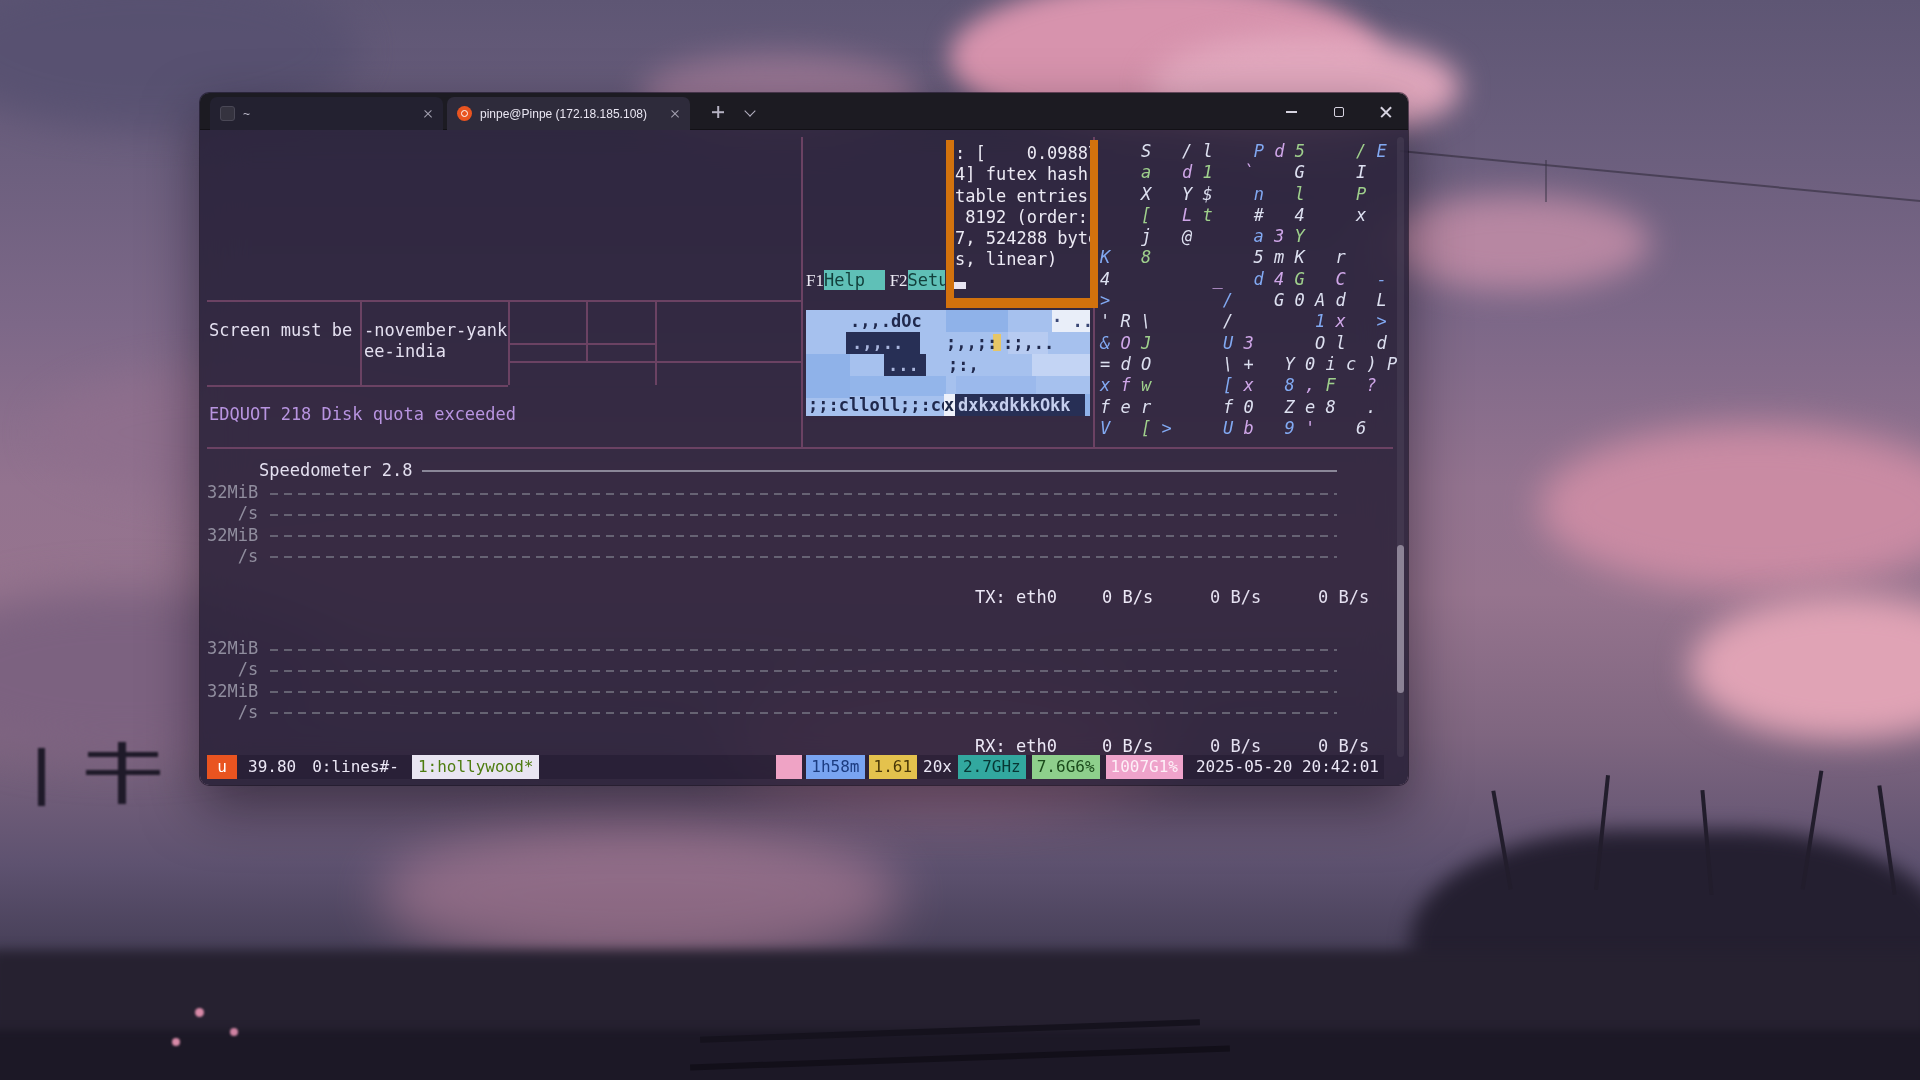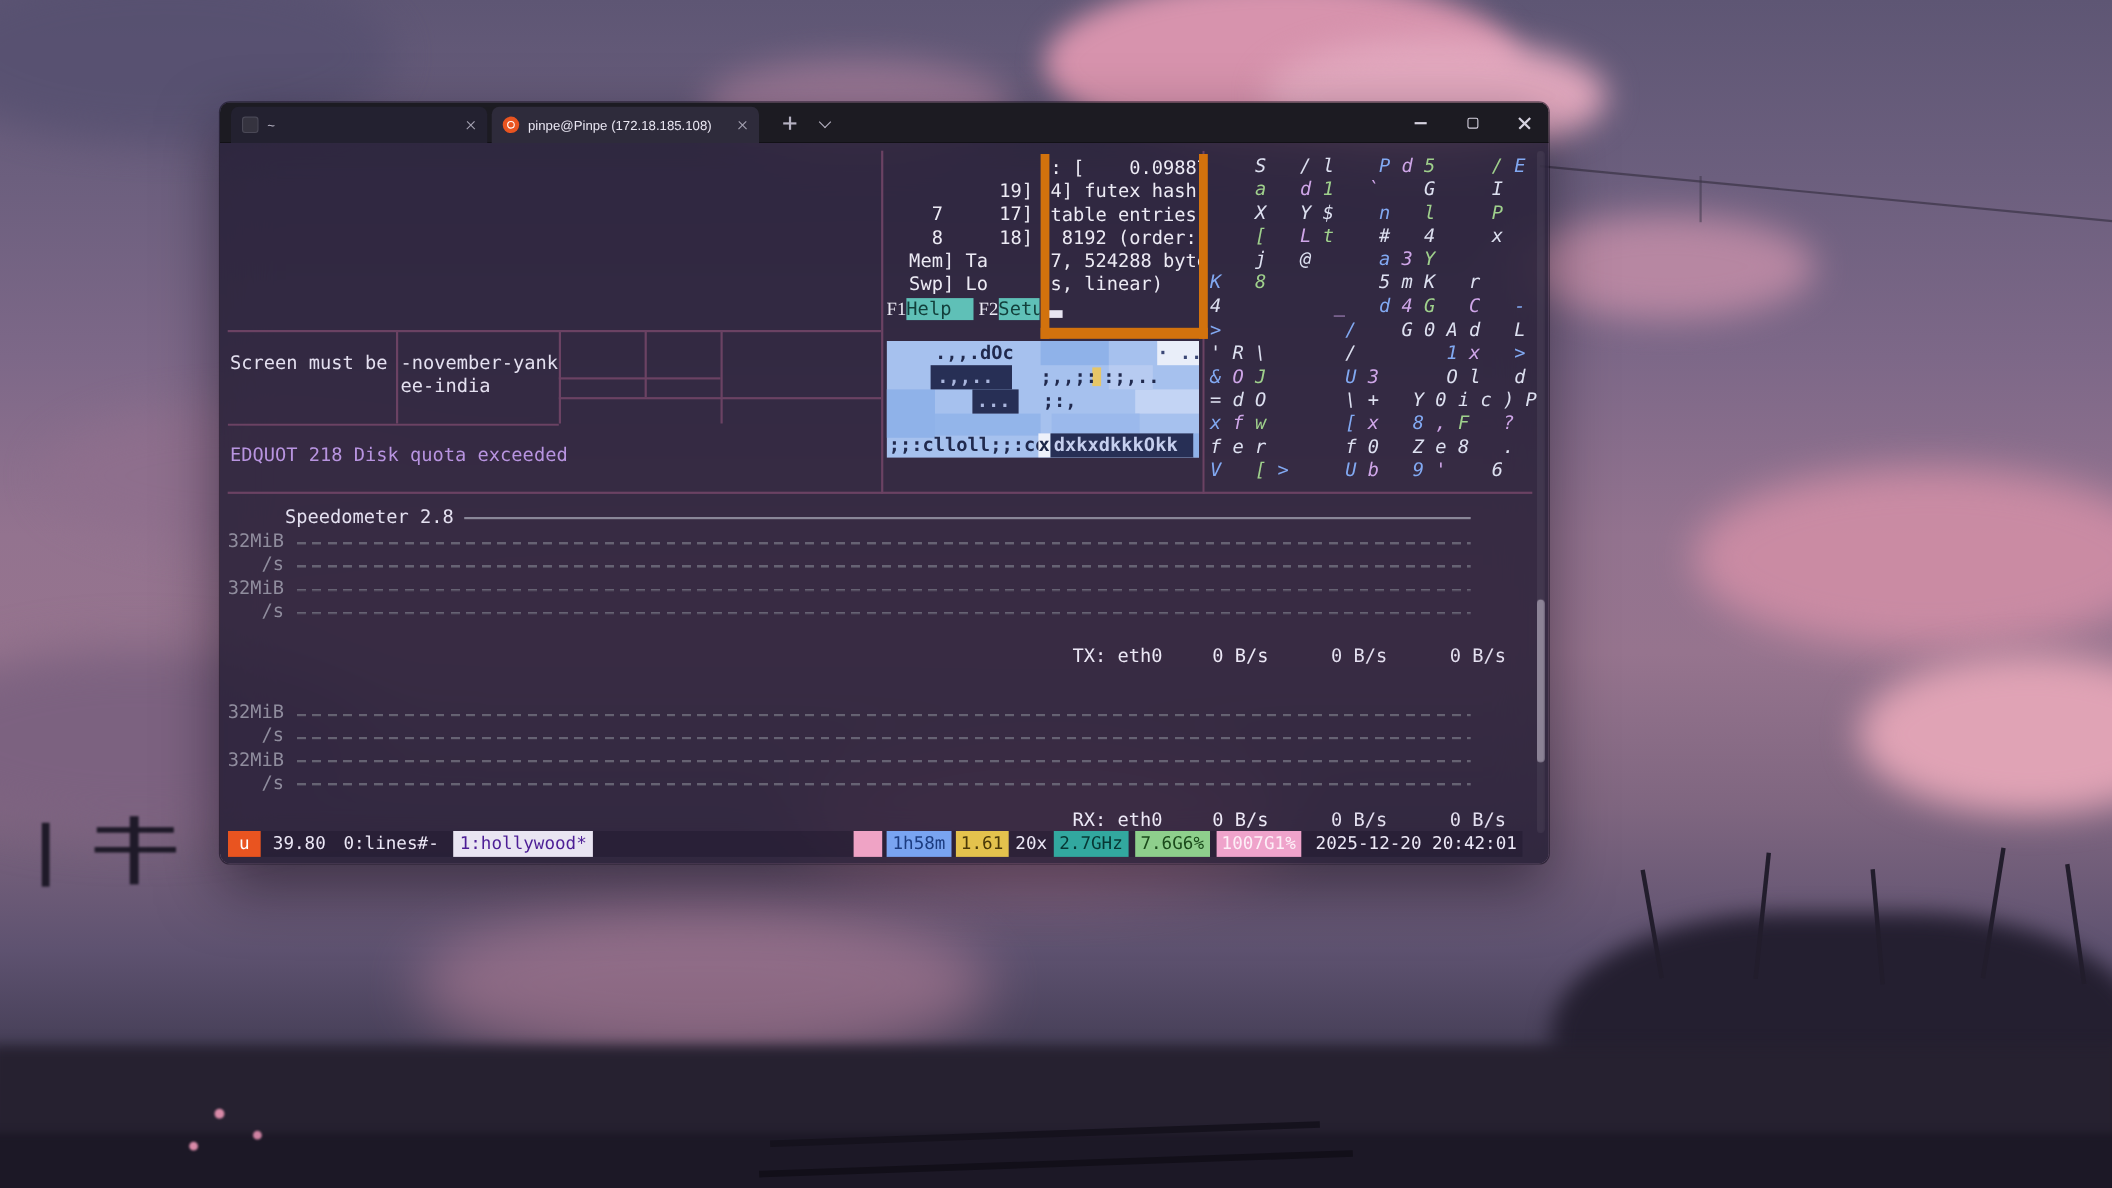--- a/index.html
+++ b/index.html
@@ -51,21 +51,21 @@
   .art div{position:absolute;white-space:pre;font-weight:bold;}
   .cursorblk{position:absolute;background:#e8e5f2;}
   .v2{color:#6f9bf5;font-weight:bold;}
   .v3{color:#bcb7cc;}
   
   .sbar{position:absolute;left:7px;top:662px;width:1177px;height:24px;display:flex;align-items:center;
     background:rgba(28,22,44,.42);font:16px/24px "DejaVu Sans Mono",monospace;color:#ece8f6;}
   .seg{height:24px;display:flex;align-items:center;padding:0 5px;white-space:pre;}
   .badge-u{background:#e95420;color:#fff;width:30px;justify-content:center;padding:0;}
   .s-plain{background:transparent;}
-  .seg-active{background:#e9e5f2;color:#4c1d95;margin-left:8px;padding:0 6px;text-align:right;}
+  .seg-active{background:#e9e5f2;color:#4d7c0f;margin-left:8px;padding:0 6px;text-align:right;}
   .seg-pink{background:#efa3c5;width:26px;margin-left:auto;padding:0;}
   .seg-blue{background:#79a4f1;color:#1c3c80;margin-left:4px;}
   .seg-yellow{background:#e4c24d;color:#4a3808;margin-left:4px;}
   .seg-teal{background:#32a89f;color:#073734;}
   .seg-green{background:#8ecf8c;color:#1b4a1b;margin-left:6px;}
   .seg-pink2{background:#efa3cb;color:#fdeff7;margin-left:6px;}
   .seg-time{margin-left:8px;}
   .sc-track{position:absolute;left:1197px;top:44px;width:7px;height:620px;background:rgba(255,255,255,.06);border-radius:4px;}
   .sc-thumb{position:absolute;left:0;top:408px;width:7px;height:148px;background:rgba(230,225,240,.45);border-radius:4px;}
 </style>
@@ -132,25 +132,20 @@
     </div>
 
     <div class="term"></div>
 
     <div class="pb" style="left:601px;top:44px;width:2px;height:312px;"></div>
     <div class="pb" style="left:893px;top:44px;width:2px;height:312px;"></div>
     <div class="pb" style="left:7px;top:207px;width:594px;height:2px;"></div>
     <div class="pb" style="left:7px;top:354px;width:1186px;height:2px;"></div>
 
 
-    <pre class="t" style="left:606px;top:71px;width:139px;overflow:hidden;color:#eceaf4;">          19]
-    7     17]
-    8     18]
-  Mem] Ta
-  Swp] Lo</pre>
     <div class="fk"><span class="key">F1</span><span class="lab">Help  </span><span class="key"> </span><span class="key">F2</span><span class="lab">Setu</span></div>
 
     <pre class="t" style="left:755px;top:50px;color:#eceaf4;">: [    0.09887
 4] futex hash
 table entries:
  8192 (order:
 7, 524288 byte
 s, linear)</pre>
     <div class="cursorblk" style="left:753px;top:189px;width:13px;height:7px;"></div>
     <div class="ofr" style="left:746px;top:47px;width:8px;height:168px;"></div>
@@ -240,20 +235,20 @@
       <span class="seg s-plain" style="margin-left:6px;">39.80</span>
       <span class="seg s-plain" style="margin-left:6px;">0:lines#-</span>
       <span class="seg seg-active">1:hollywood*</span>
       <span class="seg seg-pink"></span>
       <span class="seg seg-blue">1h58m</span>
       <span class="seg seg-yellow">1.61</span>
       <span class="seg s-plain" style="padding:0 6px;">20x</span>
       <span class="seg seg-teal">2.7GHz</span>
       <span class="seg seg-green">7.6G6%</span>
       <span class="seg seg-pink2">1007G1%</span>
-      <span class="seg s-plain seg-time">2025-12-20 20:42:01</span>
+      <span class="seg s-plain seg-time">2025-05-20 20:42:01</span>
     </div>
 
     <div class="sc-track">
       <div class="sc-thumb"></div>
     </div>
   </div>
 </div>
 
 </body></html>

